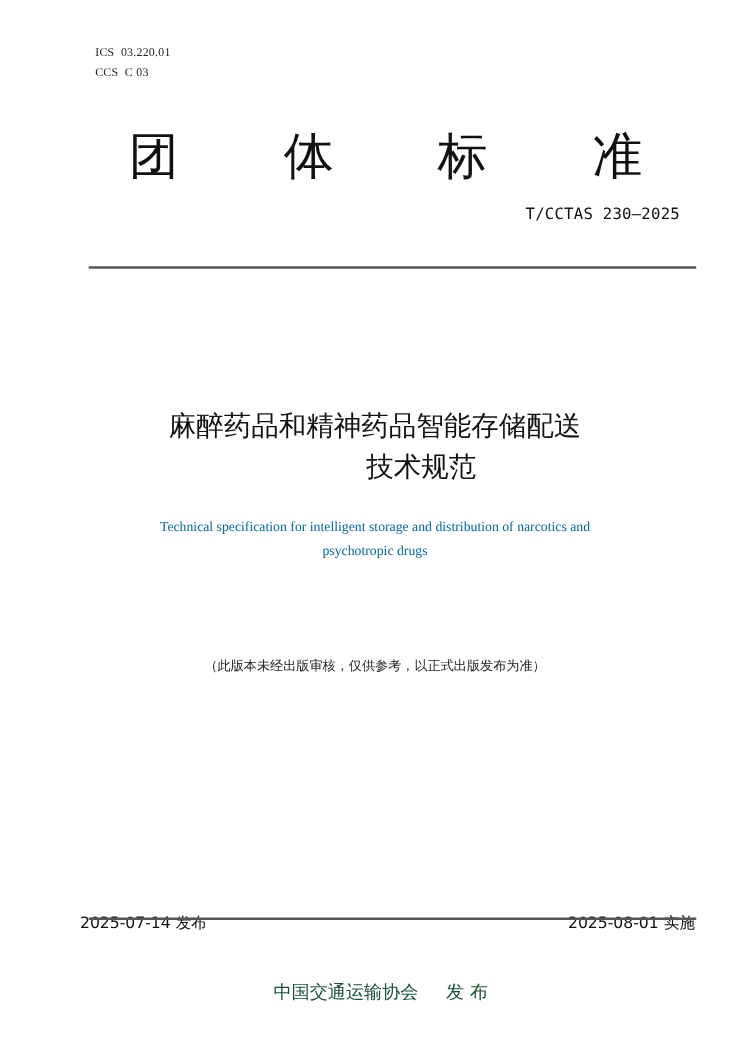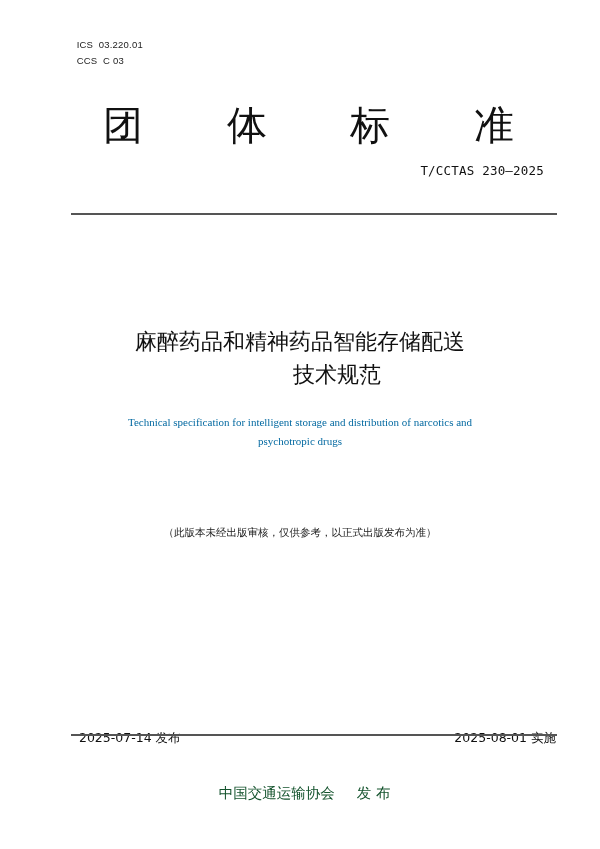--- a/index.html
+++ b/index.html
@@ -11,21 +11,21 @@
       width: 600px;
       height: 849px;
       position: relative;
       overflow: hidden;
       color: #111111;
       font-family: "DejaVu Sans", "Liberation Sans", sans-serif;
     }
     .abs { position: absolute; }
 
     .meta-line {
-      font-family: Liberation Sans, sans-serif;
+      font-family: Liberation Serif, serif;
       font-size: 9.5px;
       letter-spacing: 0.2px;
       color: #222;
       white-space: pre;
     }
 
     .big-title-char {
       position: absolute;
       top: 101px;
       font-size: 40px;
@@ -121,21 +121,21 @@
 <div class="hline" style="top:213px;"></div>
 
 <div class="abs cn-title" style="top:325px;">麻醉药品和精神药品智能存储配送</div>
 <div class="abs cn-title" style="top:358px;padding-left:37px;">技术规范</div>
 
 <div class="abs en-title" style="top:412px;">Technical specification for intelligent storage and distribution of narcotics and</div>
 <div class="abs en-title" style="top:431px;">psychotropic drugs</div>
 
 <div class="abs note" style="top:526px;">（此版本未经出版审核，仅供参考，以正式出版发布为准）</div>
 
-<div class="abs date-text" style="left:71px; top:715px;text-align:center;">
+<div class="abs date-text" style="left:56px; top:715px;text-align:center;">
   <span>2025-07-14</span> <span>发布</span>
 </div>
 <div class="abs date-text" style="right:44px; top:715px;">
   <span>2025-08-01</span> <span>实施</span>
 </div>
 
 <div class="hline" style="top:734px;"></div>
 
 <div class="abs publisher" style="top:768px;">
   <span>中国交通运输协会</span><span class="gap"></span><span>发 布</span>

